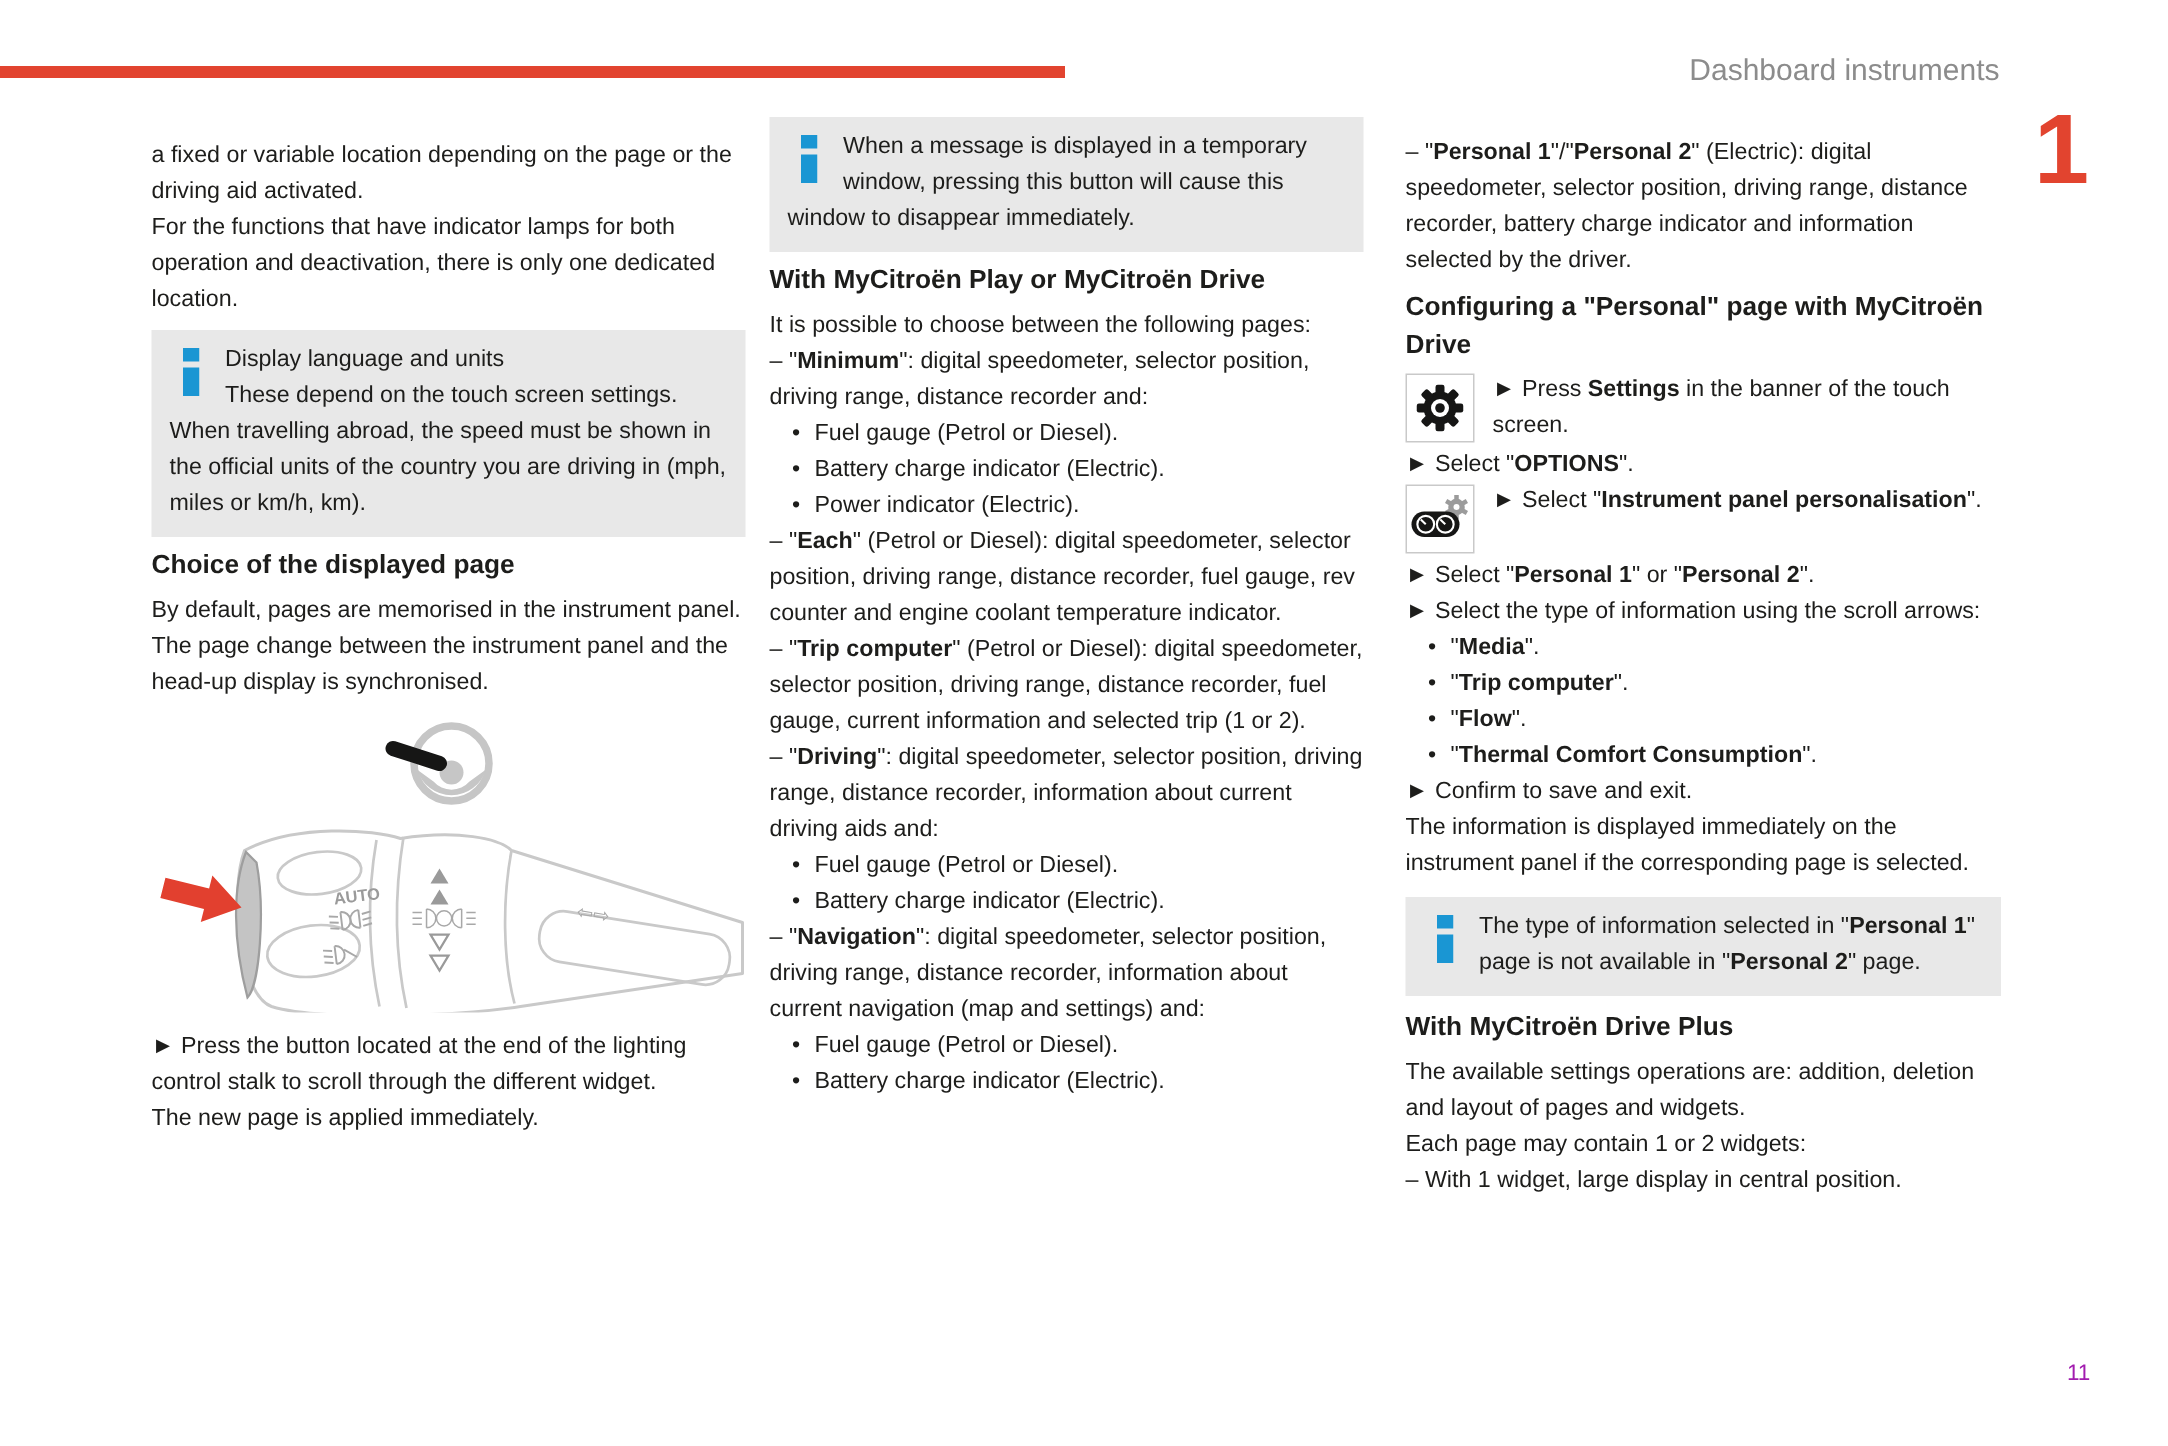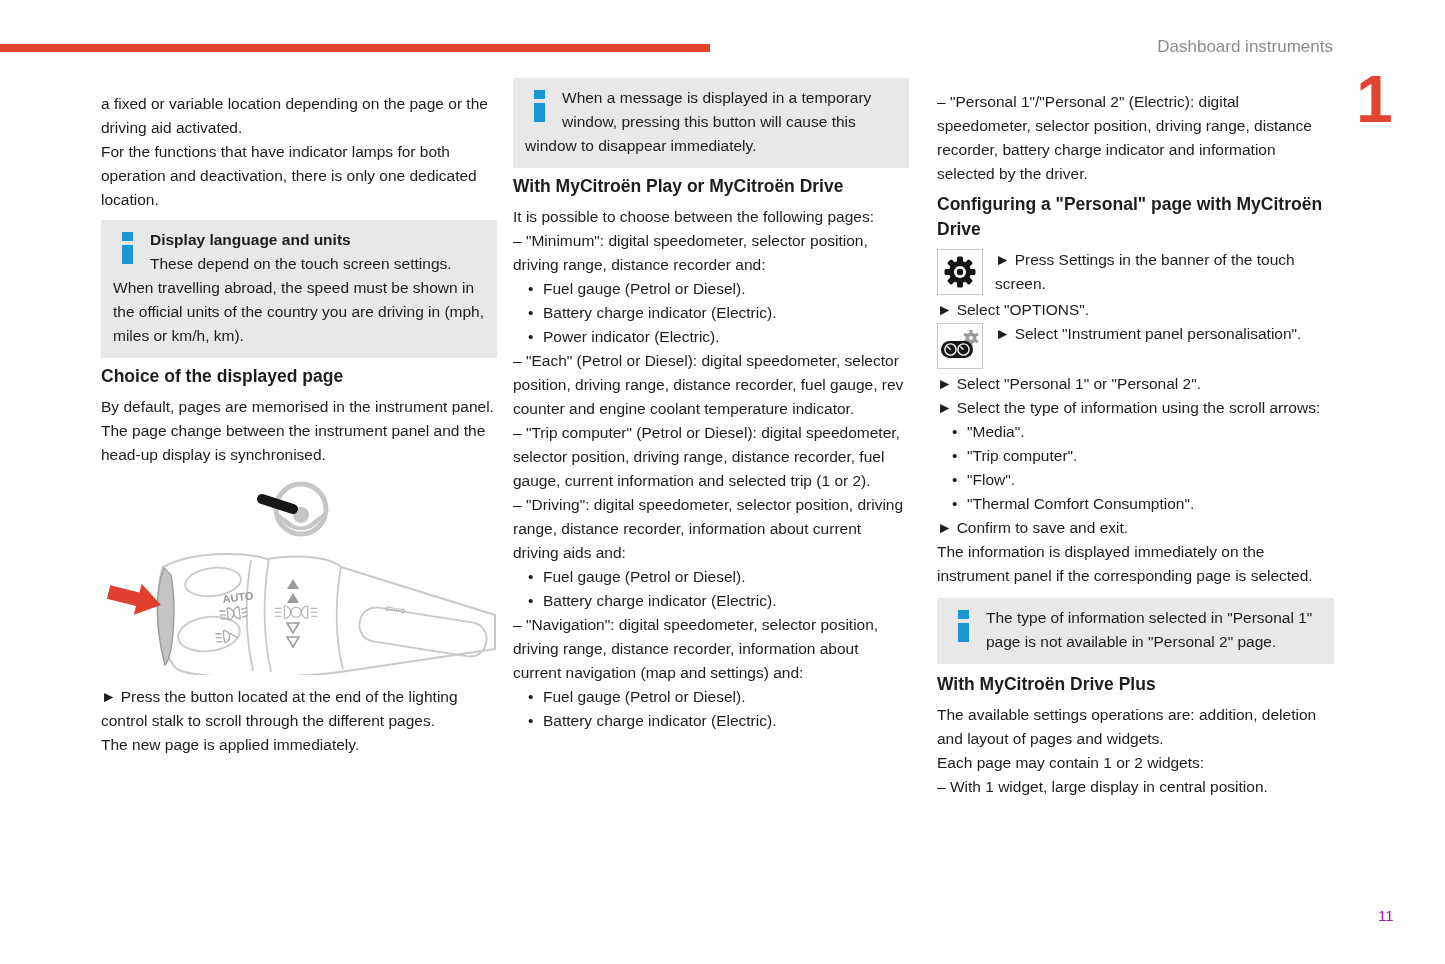--- a/index.html
+++ b/index.html
@@ -1,40 +1,40 @@
 <!DOCTYPE html>
 <html><head>
 <meta charset="utf-8">
 <style>
   html,body{margin:0;padding:0;background:#ffffff;width:1445px;height:964px;overflow:hidden;
     font-family:"Liberation Sans","DejaVu Sans",sans-serif;color:#1d1d1b;}
   .page{position:absolute;inset:0;width:1445px;height:964px;background:#fff;}
   .redbar{position:absolute;left:0;top:44px;width:710px;height:8px;background:#e2442f;}
   .header-title{position:absolute;top:37px;left:937px;width:396px;text-align:right;
-    font-size:17px;line-height:20px;color:#8c8c8c;}
+    font-size:20px;line-height:20px;color:#8c8c8c;}
   .chapter-num{position:absolute;top:66px;left:1356px;font-size:66px;line-height:1;
     font-weight:700;color:#e2442f;}
   .pagenum{position:absolute;top:907px;left:1378px;font-size:15px;color:#a21caf;}
   .col{position:absolute;}
   .col1{left:101px;top:92px;width:396px;}
   .col2{left:513px;top:78px;width:396px;}
   .col3{left:937px;top:90px;width:397px;}
   p.body{margin:0;font-size:15.5px;line-height:24px;clear:none;}
   h3{margin:6px 0 6px;font-size:17.5px;line-height:25px;font-weight:700;}
   .infobox{background:#e8e8e8;padding:8px 12px 10px 12px;margin:8px 0 0;overflow:hidden;}
   .infobox .body{clear:none;}
   .info-icon{float:left;width:11px;height:32px;margin:4px 17px 4px 9px;}
   .bullet{padding-left:30px;position:relative;}
   .bullet::before{content:"\2022";position:absolute;left:15px;}
   .illustration{margin:10px 0 6px;}
   .with-icon{overflow:visible;min-height:50px;clear:left;}
   .icon-box{float:left;width:46px;height:46px;border:1px solid #c9c9c9;background:#fff;
     display:flex;align-items:center;justify-content:center;margin:1px 12px 1px 0;box-sizing:border-box;}
   .step{clear:left;}
-  b{font-weight:400;}
+  b{font-weight:700;}
 </style>
 </head>
 <body>
 
 <div class="page">
 
   <div class="redbar"></div>
   <div class="header-title">Dashboard instruments</div>
   <div class="chapter-num">1</div>
 
@@ -42,21 +42,21 @@
     <p class="body">a fixed or variable location depending on the page or the driving aid activated.</p>
     <p class="body">For the functions that have indicator lamps for both operation and deactivation, there is only one dedicated location.</p>
 
     <div class="infobox">
       <span class="info-icon">
         <svg width="11" height="32" viewBox="0 0 11 32">
             <rect width="11" height="9" fill="#1a96d3"></rect>
             <rect y="13" width="11" height="19" fill="#1a96d3"></rect>
           </svg>
       </span>
-      <p class="body" style="font-weight:700">Display language and units</p>
+      <p class="body" style="font-weight:400">Display language and units</p>
       <p class="body">These depend on the touch screen settings.</p>
       <p class="body">When travelling abroad, the speed must be shown in the official units of the country you are driving in (mph, miles or km/h, km).</p>
     </div>
 
     <h3>Choice of the displayed page</h3>
     <p class="body">By default, pages are memorised in the instrument panel.</p>
     <p class="body">The page change between the instrument panel and the head-up display is synchronised.</p>
 
     <div class="illustration">
       <svg width="396" height="198" viewBox="0 0 396 198">
@@ -105,21 +105,21 @@
         <g fill="#ffffff" stroke="#9a9a9a" stroke-width="1.5">
           <path d="M186,146 h12 l-6,10 Z"></path>
           <path d="M186,160 h12 l-6,10 Z"></path>
         </g>
         <text x="283" y="135" font-size="13" fill="#a8a8a8" transform="rotate(9 283 135)">⇦⇨</text>
 
         <polygon transform="translate(60 128) rotate(14)" points="-54,-7 -24,-7 -24,-16 0,0 -24,16 -24,7 -54,7" fill="#e2402f"></polygon>
       </svg>
     </div>
 
-    <p class="body">►  Press the button located at the end of the lighting control stalk to scroll through the different pages.</p>
+    <p class="body">►  Press the button located at the end of the lighting control stalk to scroll through the different widget.</p>
     <p class="body">The new page is applied immediately.</p>
   </div>
 
   <div class="col col2">
     <div class="infobox" style="margin-top:0">
       <span class="info-icon">
         <svg width="11" height="32" viewBox="0 0 11 32">
             <rect width="11" height="9" fill="#1a96d3"></rect>
             <rect y="13" width="11" height="19" fill="#1a96d3"></rect>
           </svg>

